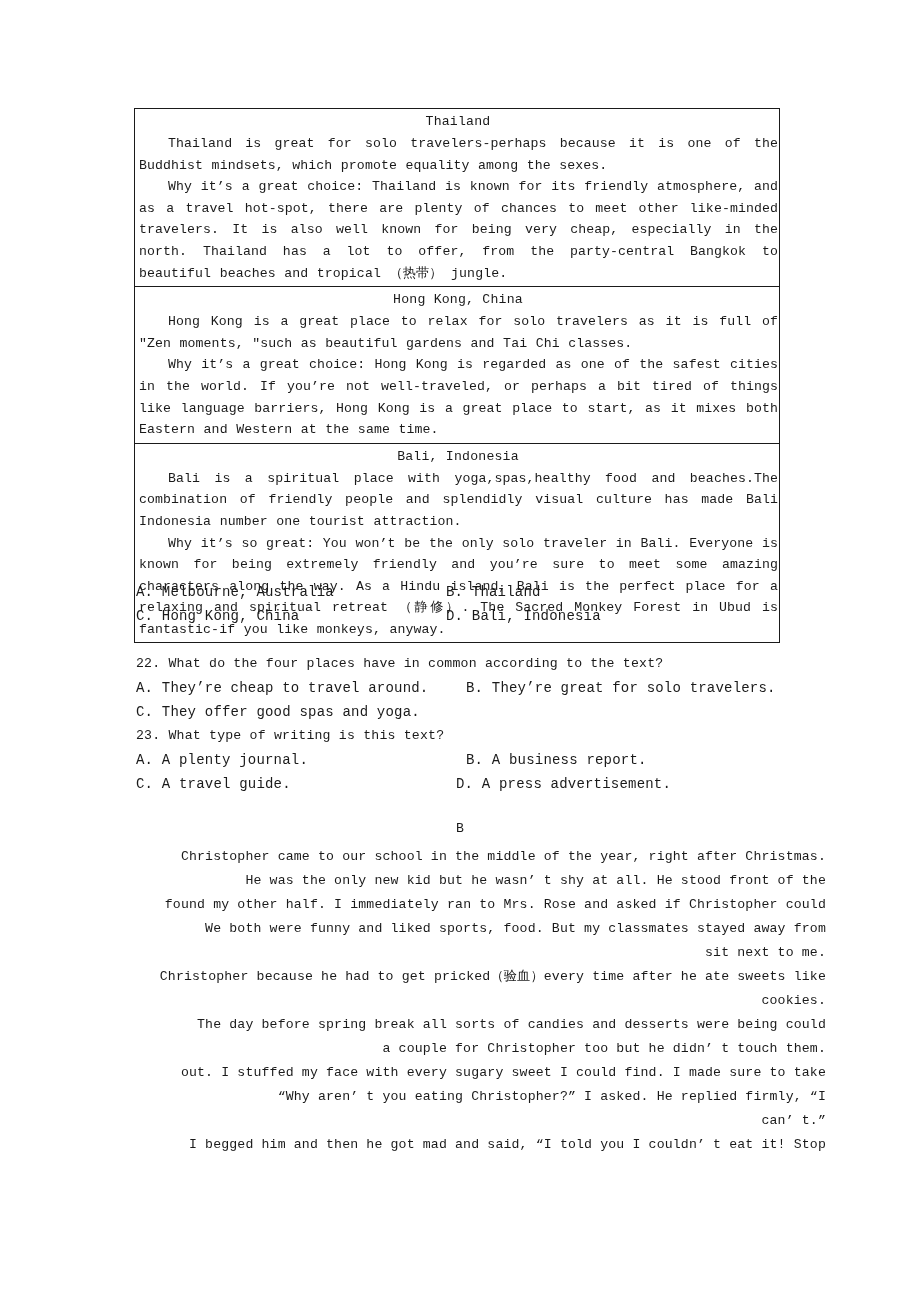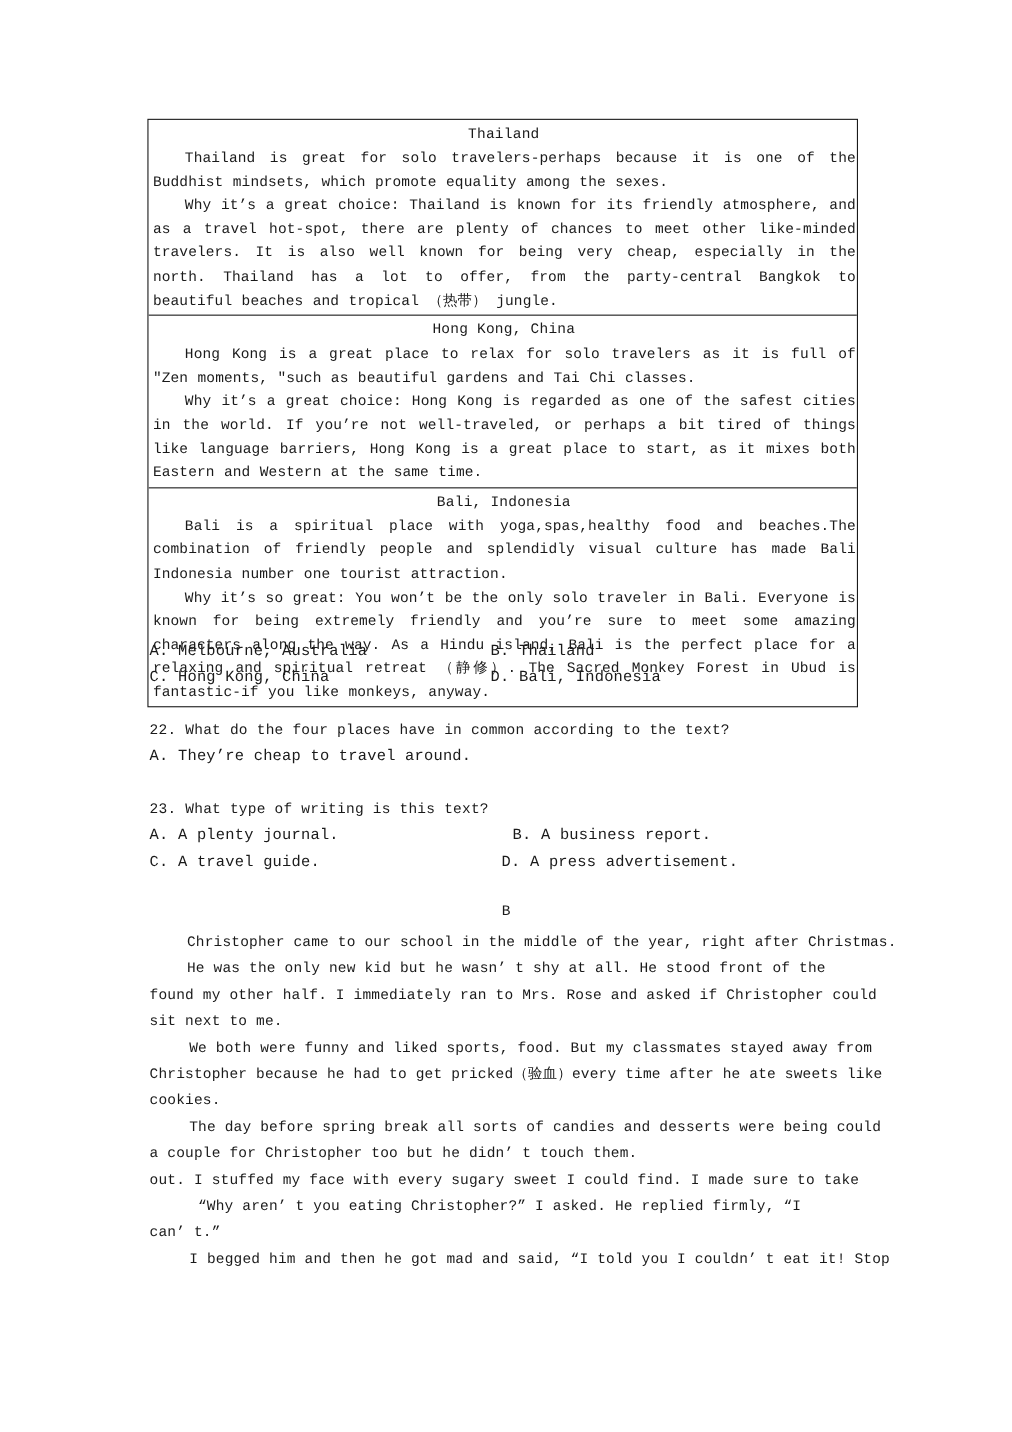--- a/index.html
+++ b/index.html
@@ -105,20 +105,21 @@
   .pb-block {
     position: absolute;
     left: 136px;
     width: 690px;
   }
   .pb-line {
     font-size: 13.2px;
     line-height: 24px;
     white-space: nowrap;
     letter-spacing: 0.15px;
+    text-align: right;
   }
   .pb-line.ind1 { padding-left: 34px; }
   .pb-line.ind2 { padding-left: 34px; }
   .pb-line.ind3 { padding-left: 52px; }
   .pb-line.ind-para { padding-left: 36px; }
   .pb-line.ind-q { padding-left: 44px; }
   .pb-line.flat { padding-left: 0; }
 </style>
 </head>
 <body>
@@ -161,22 +162,24 @@
     <div class="q-opts">
       <span class="opt-c">C. Hong Kong, China</span>
       <span class="opt-d" style="left:310px;">D. Bali, Indonesia</span>
     </div>
   </div>
 
   <div class="q-block" style="top:652px;">
     <div class="q-line">22. What do the four places have in common according to the text?</div>
     <div class="q-opts">
       <span class="opt-a">A. They’re cheap to travel around.</span>
-    </div>
-    <div class="q-opts">
+      <span class="opt-b" style="left:330px;">B. They’re great for solo travelers.</span>
+    </div>
+    <div class="q-opts">
+      <span class="opt-c">C. They offer good spas and yoga.</span>
     </div>
   </div>
 
   <div class="q-block" style="top:724px;">
     <div class="q-line">23. What type of writing is this text?</div>
     <div class="q-opts">
       <span class="opt-a">A. A plenty journal.</span>
       <span class="opt-b" style="left:330px;">B. A business report.</span>
     </div>
     <div class="q-opts">
@@ -184,22 +187,22 @@
       <span class="opt-d" style="left:320px;">D. A press advertisement.</span>
     </div>
   </div>
 
   <div class="pb-label" style="top:818px;">B</div>
 
   <div class="pb-block" style="top:845px;">
     <div class="pb-line ind1">Christopher came to our school in the middle of the year, right after Christmas.</div>
     <div class="pb-line ind2">He was the only new kid but he wasn’ t shy at all.  He stood front of the</div>
     <div class="pb-line flat">found my other half. I immediately ran to Mrs. Rose and asked if Christopher could</div>
+    <div class="pb-line ind-para">We both were funny and liked sports, food. But my classmates stayed away from</div>
     <div class="pb-line flat">sit next to me.</div>
-    <div class="pb-line ind-para">We both were funny and liked sports, food. But my classmates stayed away from</div>
     <div class="pb-line flat">Christopher because he had to get pricked（验血）every time after he ate sweets like</div>
     <div class="pb-line flat">cookies.</div>
     <div class="pb-line ind-para">The day before spring break all sorts of candies and desserts were being could</div>
     <div class="pb-line flat">a couple for Christopher too but he didn’ t touch them.</div>
     <div class="pb-line flat">out. I stuffed my face with every sugary sweet I could find. I made sure to take</div>
     <div class="pb-line ind-q">“Why aren’ t you eating Christopher?”  I asked. He replied firmly,  “I</div>
     <div class="pb-line flat">can’ t.”</div>
     <div class="pb-line ind-para">I begged him and then he got mad and said,  “I told you I couldn’ t eat it! Stop</div>
   </div>
 

